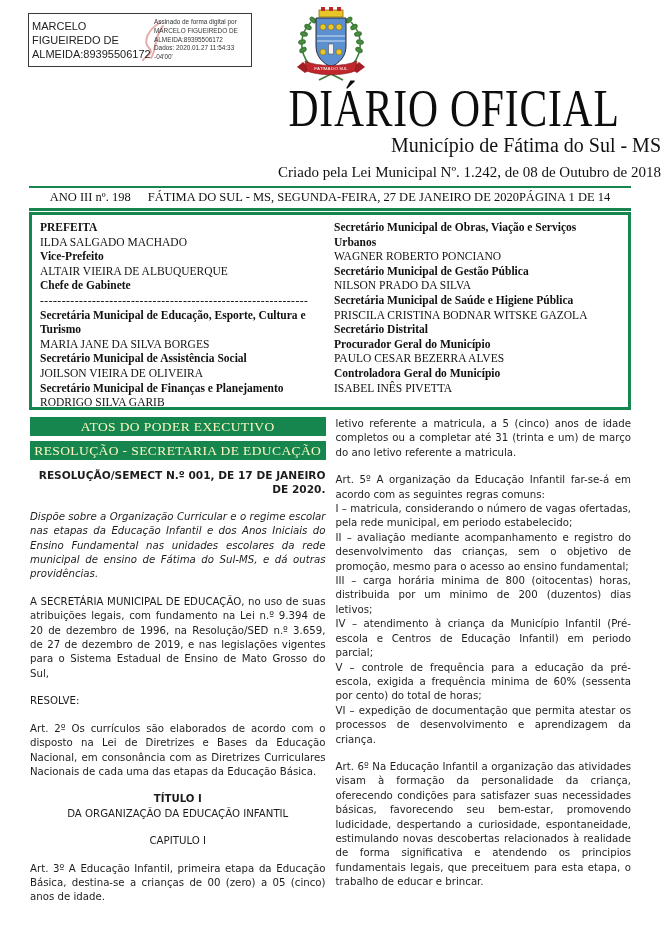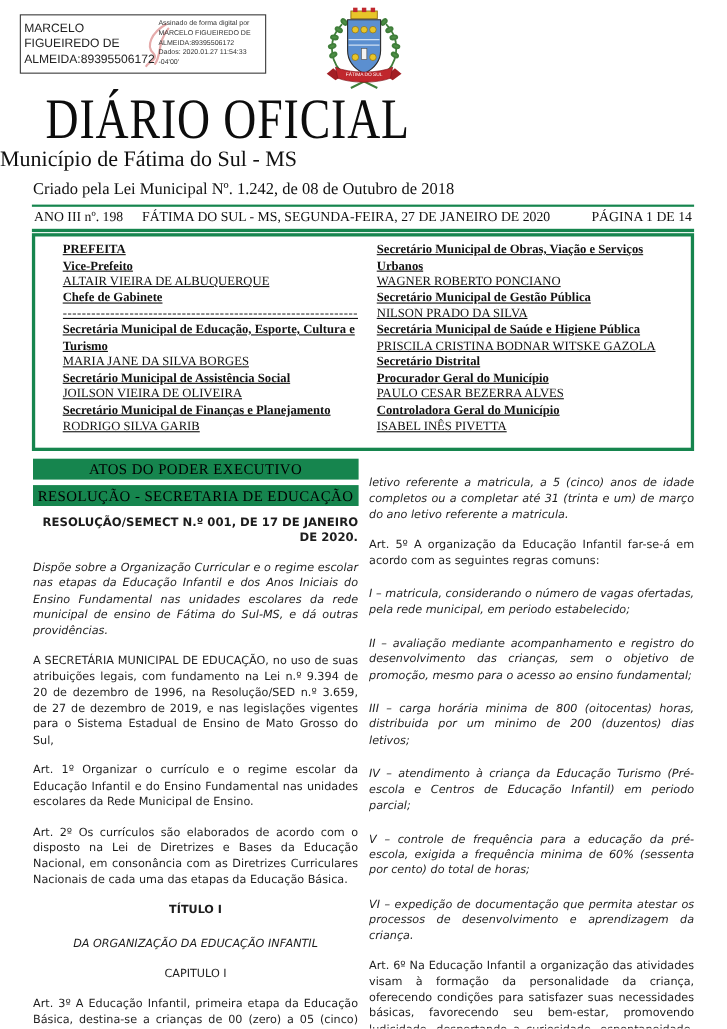--- a/index.html
+++ b/index.html
@@ -3,75 +3,75 @@
 <meta charset="utf-8">
 <style>
   html,body{margin:0;padding:0;}
   body{
     width:661px;height:935px;position:relative;overflow:hidden;
     background:#ffffff;color:#111;
     font-family:"Liberation Serif",serif;
   }
   
   .sig-box{
-    position:absolute;left:18px;top:13px;width:224px;height:54px;
+    position:absolute;left:28px;top:13px;width:224px;height:54px;
     border:1.5px solid #3a3a3a;box-sizing:border-box;
     display:flex;align-items:center;padding:2px 3px;
   }
   .sig-name{
     font-family:"Liberation Sans",sans-serif;font-size:11px;line-height:1.3;
     width:122px;z-index:1;color:#222;
   }
   .sig-detail{
     position:relative;flex:1;z-index:1;
     font-family:"Liberation Sans",sans-serif;font-size:6.4px;line-height:1.35;color:#333;
   }
   .sig-squiggle{position:absolute;left:112px;top:6px;z-index:0;opacity:.75;}
   
   .crest{position:absolute;left:50%;top:6px;transform:translateX(-50%);}
   
-  .masthead{position:absolute;top:82px;left:0;width:100%;text-align:left;}
+  .masthead{position:absolute;top:82px;left:0;width:100%;text-align:right;}
   .m-title{
     display:inline-block;font-size:52px;line-height:1.02;font-weight:500;
     letter-spacing:1px;transform:scaleX(.8);transform-origin:50% 50%;white-space:nowrap;color:#0d0d0d;
   }
   .m-sub{font-size:20px;line-height:1.05;margin-top:0px;}
   .m-law{font-size:15px;margin-top:8px;padding-left:30px;}
   
   .dateline{
     position:absolute;top:186px;left:29px;width:602px;box-sizing:border-box;
     border-top:2px solid var(--green);border-bottom:3px solid var(--green);
     font-size:12.5px;padding:2px 2px 3px 2px;
-    display:flex;justify-content:space-between;align-items:baseline;
+    display:flex;justify-content:center;align-items:baseline;
   }
   .dl-edition{margin-right:14px;}
   
   .officials{
     position:absolute;top:212px;left:29px;width:602px;height:198px;box-sizing:border-box;
     border:3px solid var(--green);display:flex;
-    font-size:11.5px;line-height:14.6px;padding:5px 8px 4px 25px;text-decoration:underline;
+    font-size:11.5px;line-height:14.6px;padding:5px 8px 4px 8px;
   }
   .off-col{width:50%;box-sizing:border-box;}
   .off-col.left{padding-right:10px;}
   .off-col.right{padding-left:4px;}
   .role{font-weight:bold;}
   .off-divider{white-space:nowrap;overflow:hidden;letter-spacing:.5px;}
   
   .columns{
     position:absolute;top:417px;left:30px;width:601px;display:flex;gap:10px;
     font-family:"DejaVu Sans",sans-serif;font-size:10.2px;line-height:14.4px;color:#1d1d1d;
   }
   .col{width:296px;box-sizing:border-box;}
   .banner{
-    background:var(--green);color:#000000;text-align:center;
+    background:var(--green);color:#fef9c3;text-align:center;
     font-family:"Liberation Serif",serif;font-size:13.5px;
     height:19px;line-height:19px;margin-bottom:5px;letter-spacing:.4px;
   }
   .blk{margin:13px 0 0 0;text-align:justify;}
-  .t0{margin-top:16px;font-style:italic;}
+  .t0{margin-top:0;}
   .h{font-weight:bold;text-align:right;margin-top:8px;font-size:10.6px;}
   .i{font-style:italic;}
   .pc{text-align:center;}
   .pcu{text-align:center;font-weight:bold;}
   :root{--green:#16854e;}
 </style>
 </head>
 <body>
 
 <div class="sig-box">
@@ -150,20 +150,21 @@
   <div>
     <span class="dl-edition">ANO III nº. 198</span>
     <span>FÁTIMA DO SUL - MS, SEGUNDA-FEIRA, 27 DE JANEIRO DE 2020</span>
   </div>
   <div>PÁGINA 1 DE 14</div>
 </div>
 
 <div class="officials">
   <div class="off-col left">
     <div class="role">PREFEITA</div>
+    <div class="name">ILDA SALGADO MACHADO</div>
     <div class="role">Vice-Prefeito</div>
     <div class="name">ALTAIR VIEIRA DE ALBUQUERQUE</div>
     <div class="role">Chefe de Gabinete</div>
     <div class="off-divider">--------------------------------------------------------------</div>
     <div class="role">Secretária Municipal de Educação, Esporte, Cultura e Turismo</div>
     <div class="name">MARIA JANE DA SILVA BORGES</div>
     <div class="role">Secretário Municipal de Assistência Social</div>
     <div class="name">JOILSON VIEIRA DE OLIVEIRA</div>
     <div class="role">Secretário Municipal de Finanças e Planejamento</div>
     <div class="name">RODRIGO SILVA GARIB</div>
@@ -183,33 +184,33 @@
   </div>
 </div>
 
 <div class="columns">
   <div class="col">
     <div class="banner">ATOS DO PODER EXECUTIVO</div>
     <div class="banner">RESOLUÇÃO - SECRETARIA DE EDUCAÇÃO</div>
     <p class="blk h">RESOLUÇÃO/SEMECT N.º 001, DE 17 DE JANEIRO DE 2020.</p>
     <p class="blk i">Dispõe sobre a Organização Curricular e o regime escolar nas etapas da Educação Infantil e dos Anos Iniciais do Ensino Fundamental nas unidades escolares da rede municipal de ensino de Fátima do Sul-MS, e dá outras providências.</p>
     <p class="blk">A SECRETÁRIA MUNICIPAL DE EDUCAÇÃO, no uso de suas atribuições legais, com fundamento na Lei n.º 9.394 de 20 de dezembro de 1996, na Resolução/SED n.º 3.659, de 27 de dezembro de 2019, e nas legislações vigentes para o Sistema Estadual de Ensino de Mato Grosso do Sul,</p>
-    <p class="blk">Art. 1º Organizar o currículo e o regime escolar da Educação Infantil e do Ensino Fundamental nas unidades escolares da Rede Municipal de Ensino.</p>
+    <p class="blk">RESOLVE:</p>
     <p class="blk">Art. 2º Os currículos são elaborados de acordo com o disposto na Lei de Diretrizes e Bases da Educação Nacional, em consonância com as Diretrizes Curriculares Nacionais de cada uma das etapas da Educação Básica.</p>
     <p class="blk pcu">TÍTULO I</p>
     <p class="blk pc t0">DA ORGANIZAÇÃO DA EDUCAÇÃO INFANTIL</p>
     <p class="blk pc">CAPITULO I</p>
     <p class="blk">Art. 3º A Educação Infantil, primeira etapa da Educação Básica, destina-se a crianças de 00 (zero) a 05 (cinco) anos de idade.</p>
 
   </div>
   <div class="col">
     <p class="blk t0">letivo referente a matricula, a 5 (cinco) anos de idade completos ou a completar até 31 (trinta e um) de março do ano letivo referente a matricula.</p>
     <p class="blk">Art. 5º A organização da Educação Infantil far-se-á em acordo com as seguintes regras comuns:</p>
     <p class="blk t0">I – matricula, considerando o número de vagas ofertadas, pela rede municipal, em periodo estabelecido;</p>
     <p class="blk t0">II – avaliação mediante acompanhamento e registro do desenvolvimento das crianças, sem o objetivo de promoção, mesmo para o acesso ao ensino fundamental;</p>
     <p class="blk t0">III – carga horária minima de 800 (oitocentas) horas, distribuida por um minimo de 200 (duzentos) dias letivos;</p>
-    <p class="blk t0">IV – atendimento à criança da Educação Turismo (Pré-escola e Centros de Educação Infantil) em periodo parcial;</p>
+    <p class="blk t0">IV – atendimento à criança da Município Infantil (Pré-escola e Centros de Educação Infantil) em periodo parcial;</p>
     <p class="blk t0">V – controle de frequência para a educação da pré-escola, exigida a frequência minima de 60% (sessenta por cento) do total de horas;</p>
     <p class="blk t0">VI – expedição de documentação que permita atestar os processos de desenvolvimento e aprendizagem da criança.</p>
     <p class="blk">Art. 6º Na Educação Infantil a organização das atividades visam à formação da personalidade da criança, oferecendo condições para satisfazer suas necessidades básicas, favorecendo seu bem-estar, promovendo ludicidade, despertando a curiosidade, espontaneidade, estimulando novas descobertas relacionados à realidade de forma significativa e atendendo os principios fundamentais legais, que preceituem para esta etapa, o trabalho de educar e brincar.</p>
 
   </div>
 </div>
 
 </body></html>

